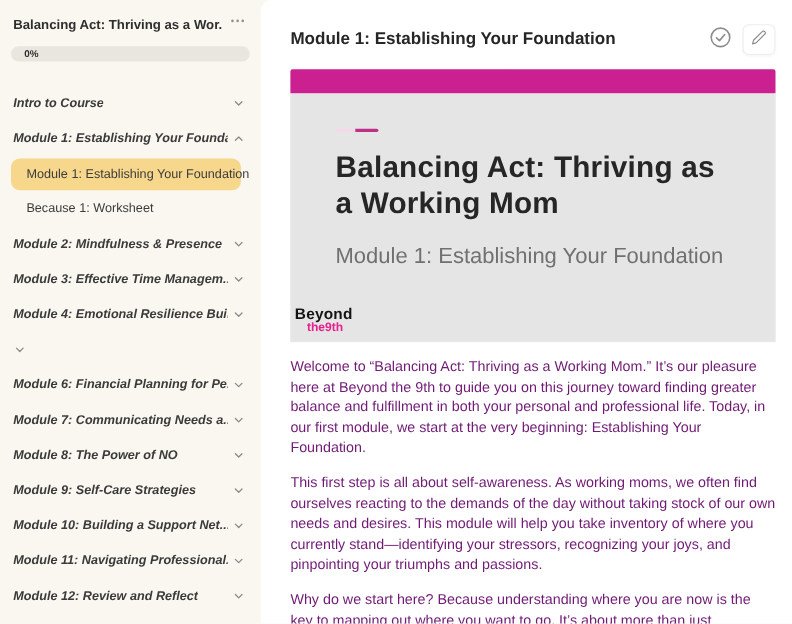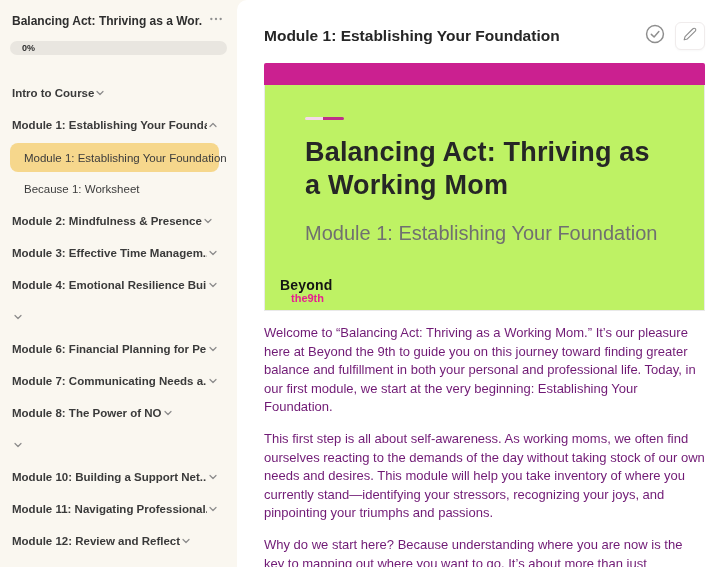--- a/index.html
+++ b/index.html
@@ -25,22 +25,22 @@
   }
   .kebab { color:#8f8f8f; cursor:pointer; display:flex; align-items:center; padding:2px; }
   .progress-pill {
     margin-top:9px; height:14px; border-radius:7px;
     background:#E9E6E0; display:flex; align-items:center;
   }
   .progress-label { font-size:9px; font-weight:bold; color:#2e2e2e; padding-left:12px; }
 
   .nav { margin-top:22px; }
   .nav-row {
-    height:32px; display:flex; align-items:center; justify-content:flex-start;
-    cursor:pointer; padding:0 4px 0 2px;
+    height:32px; display:flex; align-items:center; justify-content:space-between;
+    cursor:pointer; padding:0 4px 0 2px;font-style:italic;
   }
   .nav-row .lbl {
     font-size:11.5px; font-weight:bold; color:#3a3a3a; white-space:nowrap;
     overflow:hidden; max-width:195px;
   }
   .chev { display:flex; align-items:center; color:#8b8b8b; }
   .chev.up svg { transform:rotate(180deg); }
 
   .sub-selected {
     background:#F6D78C; border-radius:8px; height:29px;
@@ -68,32 +68,32 @@
   .check-btn { cursor:pointer; display:flex; color:#8e8e8e; }
   .edit-btn {
     width:30px; height:28px; border:1px solid #f0ecec; border-radius:6px;
     background:#fff; display:flex; align-items:center; justify-content:center;
     cursor:pointer; color:#8e8e8e; box-shadow:0 1px 2px rgba(0,0,0,0.03);
   }
 
   .card { margin-top:13px; position:relative; }
   .card-bar { height:22px; background:#CB2090; border-radius:2px 2px 0 0; }
   .card-body {
-    border:1px solid #e9e9e9; border-top:none; background:#bef264;
+    border:1px solid #e9e9e9; border-top:none; background:#e5e5e5;
     padding:32px 40px 14px 40px; position:relative; height:226px;
   }
   .mini-line { display:flex; margin-bottom:16px; }
   .mini-line .seg1 { width:18px; height:3px; background:#F5D9E9; border-radius:2px 0 0 2px; }
   .mini-line .seg2 { width:21px; height:3px; background:#BE3189; border-radius:0 2px 2px 0; }
   .card-title {
     font-size:27px; line-height:33px; font-weight:bold; color:#262626;
     letter-spacing:0.2px; max-width:360px;
   }
   .card-subtitle { margin-top:20px; font-size:20px; color:#707070; font-weight:normal; }
-  .logo { position:absolute; left:15px; bottom:6px; line-height:1; }
+  .logo { position:absolute; left:3px; bottom:6px; line-height:1; }
   .logo-top { font-size:14px; font-weight:800; color:#141414; letter-spacing:0.2px; }
   .logo-bottom { font-size:11px; font-weight:700; color:#E6218F; margin-left:11px; margin-top:1px; }
 
   .body-text { margin-top:10px; }
   .body-text p {
     font-size:13px; line-height:18.6px; color:#701a75; margin:13px 0;
   }
 </style>
 </head>
 <body>
@@ -191,20 +191,21 @@
     </div>
     <div class="nav-row">
       <span class="lbl">Module 8: The Power of NO</span>
       <span class="chev">
           <svg width="12" height="12" viewBox="0 0 24 24" fill="none" stroke="currentColor" stroke-width="2.4" stroke-linecap="round" stroke-linejoin="round">
             <polyline points="6 9 12 15 18 9"></polyline>
           </svg>
         </span>
     </div>
     <div class="nav-row">
+      <span class="lbl">Module 9: Self-Care Strategies</span>
       <span class="chev">
           <svg width="12" height="12" viewBox="0 0 24 24" fill="none" stroke="currentColor" stroke-width="2.4" stroke-linecap="round" stroke-linejoin="round">
             <polyline points="6 9 12 15 18 9"></polyline>
           </svg>
         </span>
     </div>
     <div class="nav-row">
       <span class="lbl">Module 10: Building a Support Net...</span>
       <span class="chev">
           <svg width="12" height="12" viewBox="0 0 24 24" fill="none" stroke="currentColor" stroke-width="2.4" stroke-linecap="round" stroke-linejoin="round">

